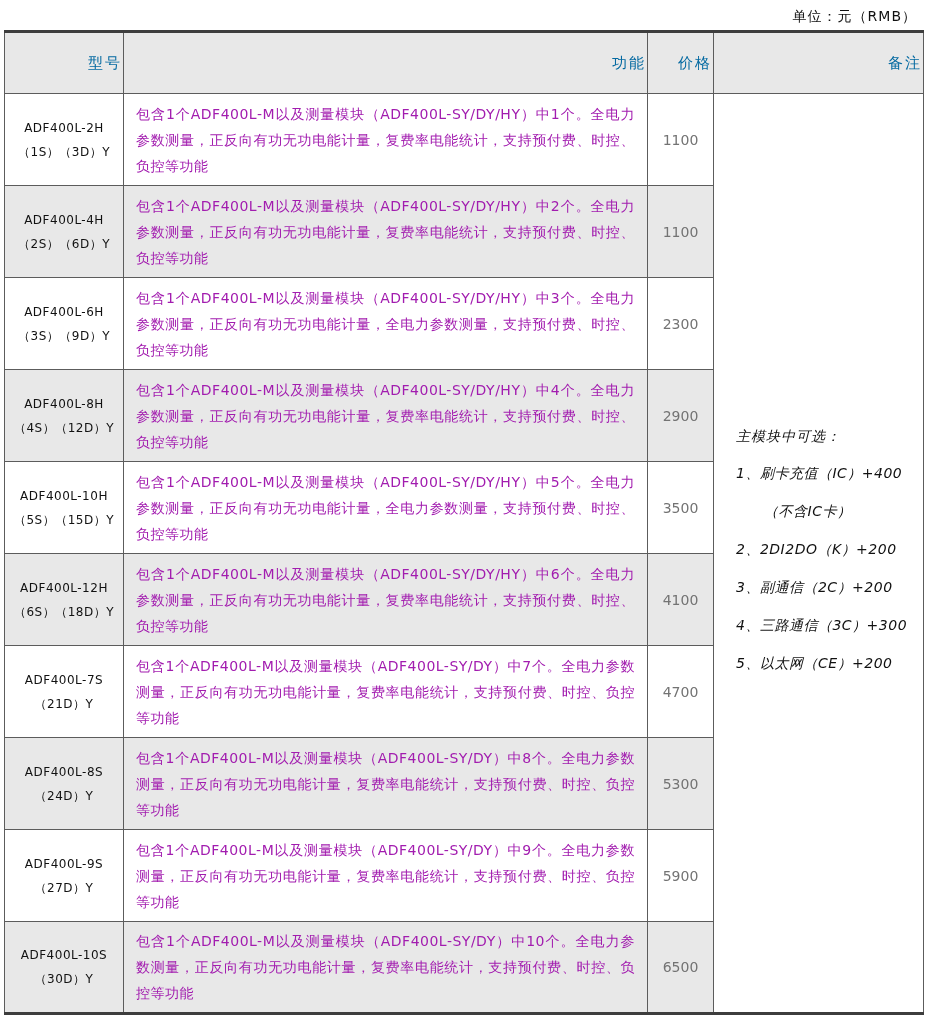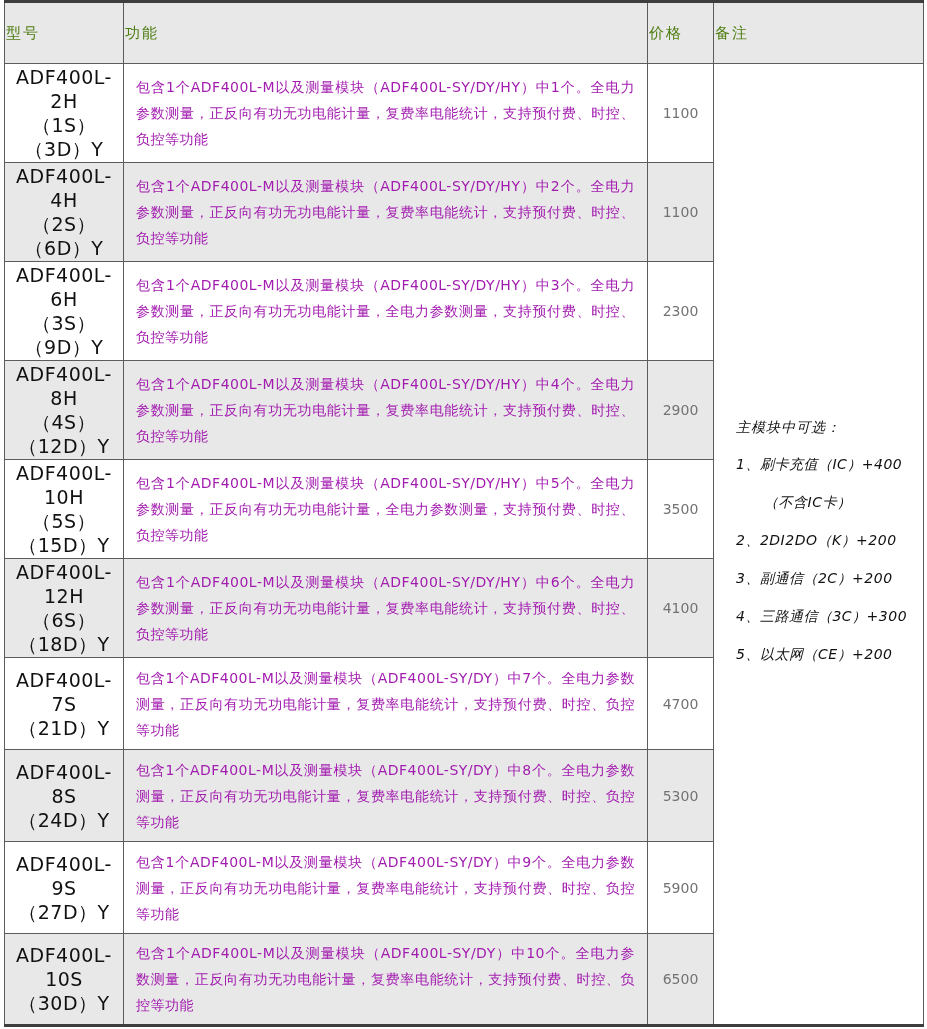--- a/index.html
+++ b/index.html
@@ -43,33 +43,33 @@
   .price-table col.c-func   { width: 524px; }
   .price-table col.c-price  { width: 66px;  }
   .price-table col.c-remark { width: 210px; }
 
   tr.head-row { height: 62px; }
   tr.head-row th {
     background: #e8e8e8;
     font-size: 15px;
     font-weight: 400;
     letter-spacing: 2px;
-    text-align: left;
-    vertical-align: middle;
-    color: #4d7c0f;
+    text-align: right;
+    vertical-align: middle;
+    color: #0369a1;
   }
   tr.data-row { height: 92px; }
   tr.data-row.alt td.model,
   tr.data-row.alt td.func,
   tr.data-row.alt td.price { background: #e8e8e8; }
 
   td.model {
     text-align: center;
     vertical-align: middle;
-    font-size: 19px;
+    font-size: 12px;
     line-height: 24px;
     letter-spacing: 0.5px;
     color: #111;
   }
   td.func {
     padding: 6px 12px;
     vertical-align: middle;
     font-size: 14px;
     line-height: 26px;
     text-align: justify;
@@ -92,20 +92,21 @@
   }
   .remark-title { margin-bottom: 16px; letter-spacing: 1px; }
   .remark-line  { margin-bottom: 16px; letter-spacing: 0.5px; line-height: 22px; }
   .remark-line:last-child { margin-bottom: 4px; }
   .remark-line.indent { padding-left: 2em; }
 </style>
 </head>
 <body>
 
 <div class="page">
+  <div class="unit-row">单位：元（RMB）</div>
 
   <table class="price-table">
     <colgroup>
       <col class="c-model">
         <col class="c-func">
         <col class="c-price">
         <col class="c-remark">
     </colgroup>
     <tbody>
         <tr class="head-row">

